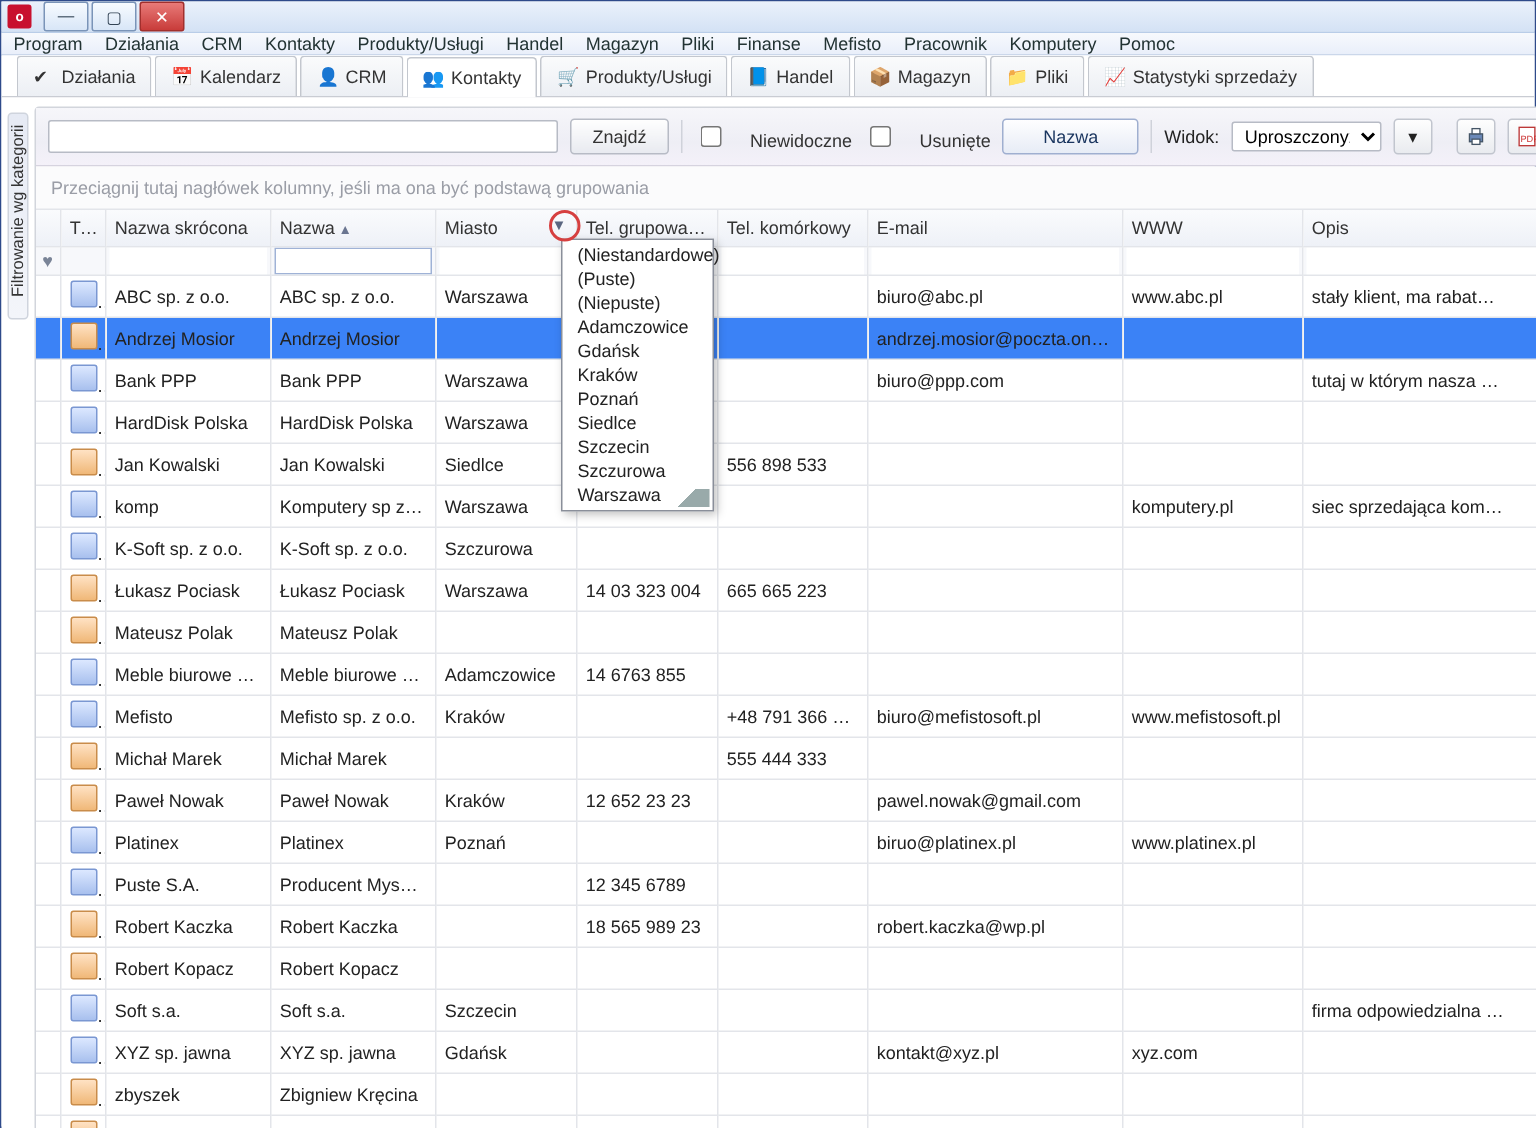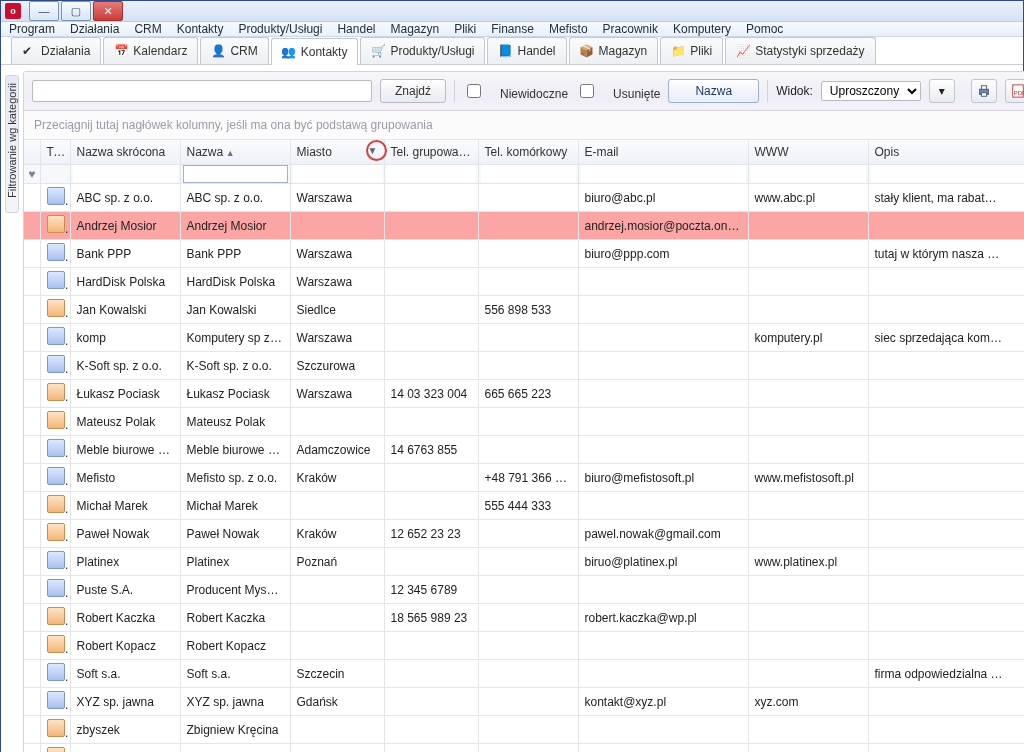--- a/index.html
+++ b/index.html
@@ -210,21 +210,21 @@
   }
   .grid-tbl tr.filterrow td {
     background: #f7f8fb;
     padding: 0 2px;
   }
   .grid-tbl tr.filterrow input {
     width: 100%; box-sizing: border-box;
     border: none; background: #fff; height: 18px;
     font-size: 12px; padding: 0 3px;
   }
-  .grid-tbl tbody tr.hl td { background: #fca5a5; }
+  .grid-tbl tbody tr.hl td { background: #3b82f6; }
   .sort-asc::after { content: " ▲"; font-size: 9px; color:#6a7590;}
   .typeico {
     width:16px; height:16px; display:inline-block;
     border-radius:2px;
   }
   .ti-company { background: linear-gradient(#dce8ff,#a8c0ee); border:1px solid #7a97d2; }
   .ti-person  { background: linear-gradient(#ffe2c4,#f0b878); border:1px solid #c98c4a; }
 
   .filter-indicator {
     position: absolute;
@@ -690,18 +690,32 @@
                 <td></td>
                 <td></td>
                 <td></td>
                 <td></td>
               </tr>
             </tbody>
         </table>
 
         <div class="filter-indicator" id="redcircle" style="left: 342px; top: 0px;"></div>
 
+        <div class="filter-popup" id="filterpopup" style="left: 350px; top: 18.5px; width: 100px;">
+        <div>(Niestandardowe)</div>
+            <div>(Puste)</div>
+            <div>(Niepuste)</div>
+            <div>Adamczowice</div>
+            <div>Gdańsk</div>
+            <div>Kraków</div>
+            <div>Poznań</div>
+            <div>Siedlce</div>
+            <div>Szczecin</div>
+            <div>Szczurowa</div>
+            <div>Warszawa</div>
+            <div class="resize"></div>
+          </div>
       </div>
 
     </div>
   </div>
 
 </div>
 
 </body></html>

